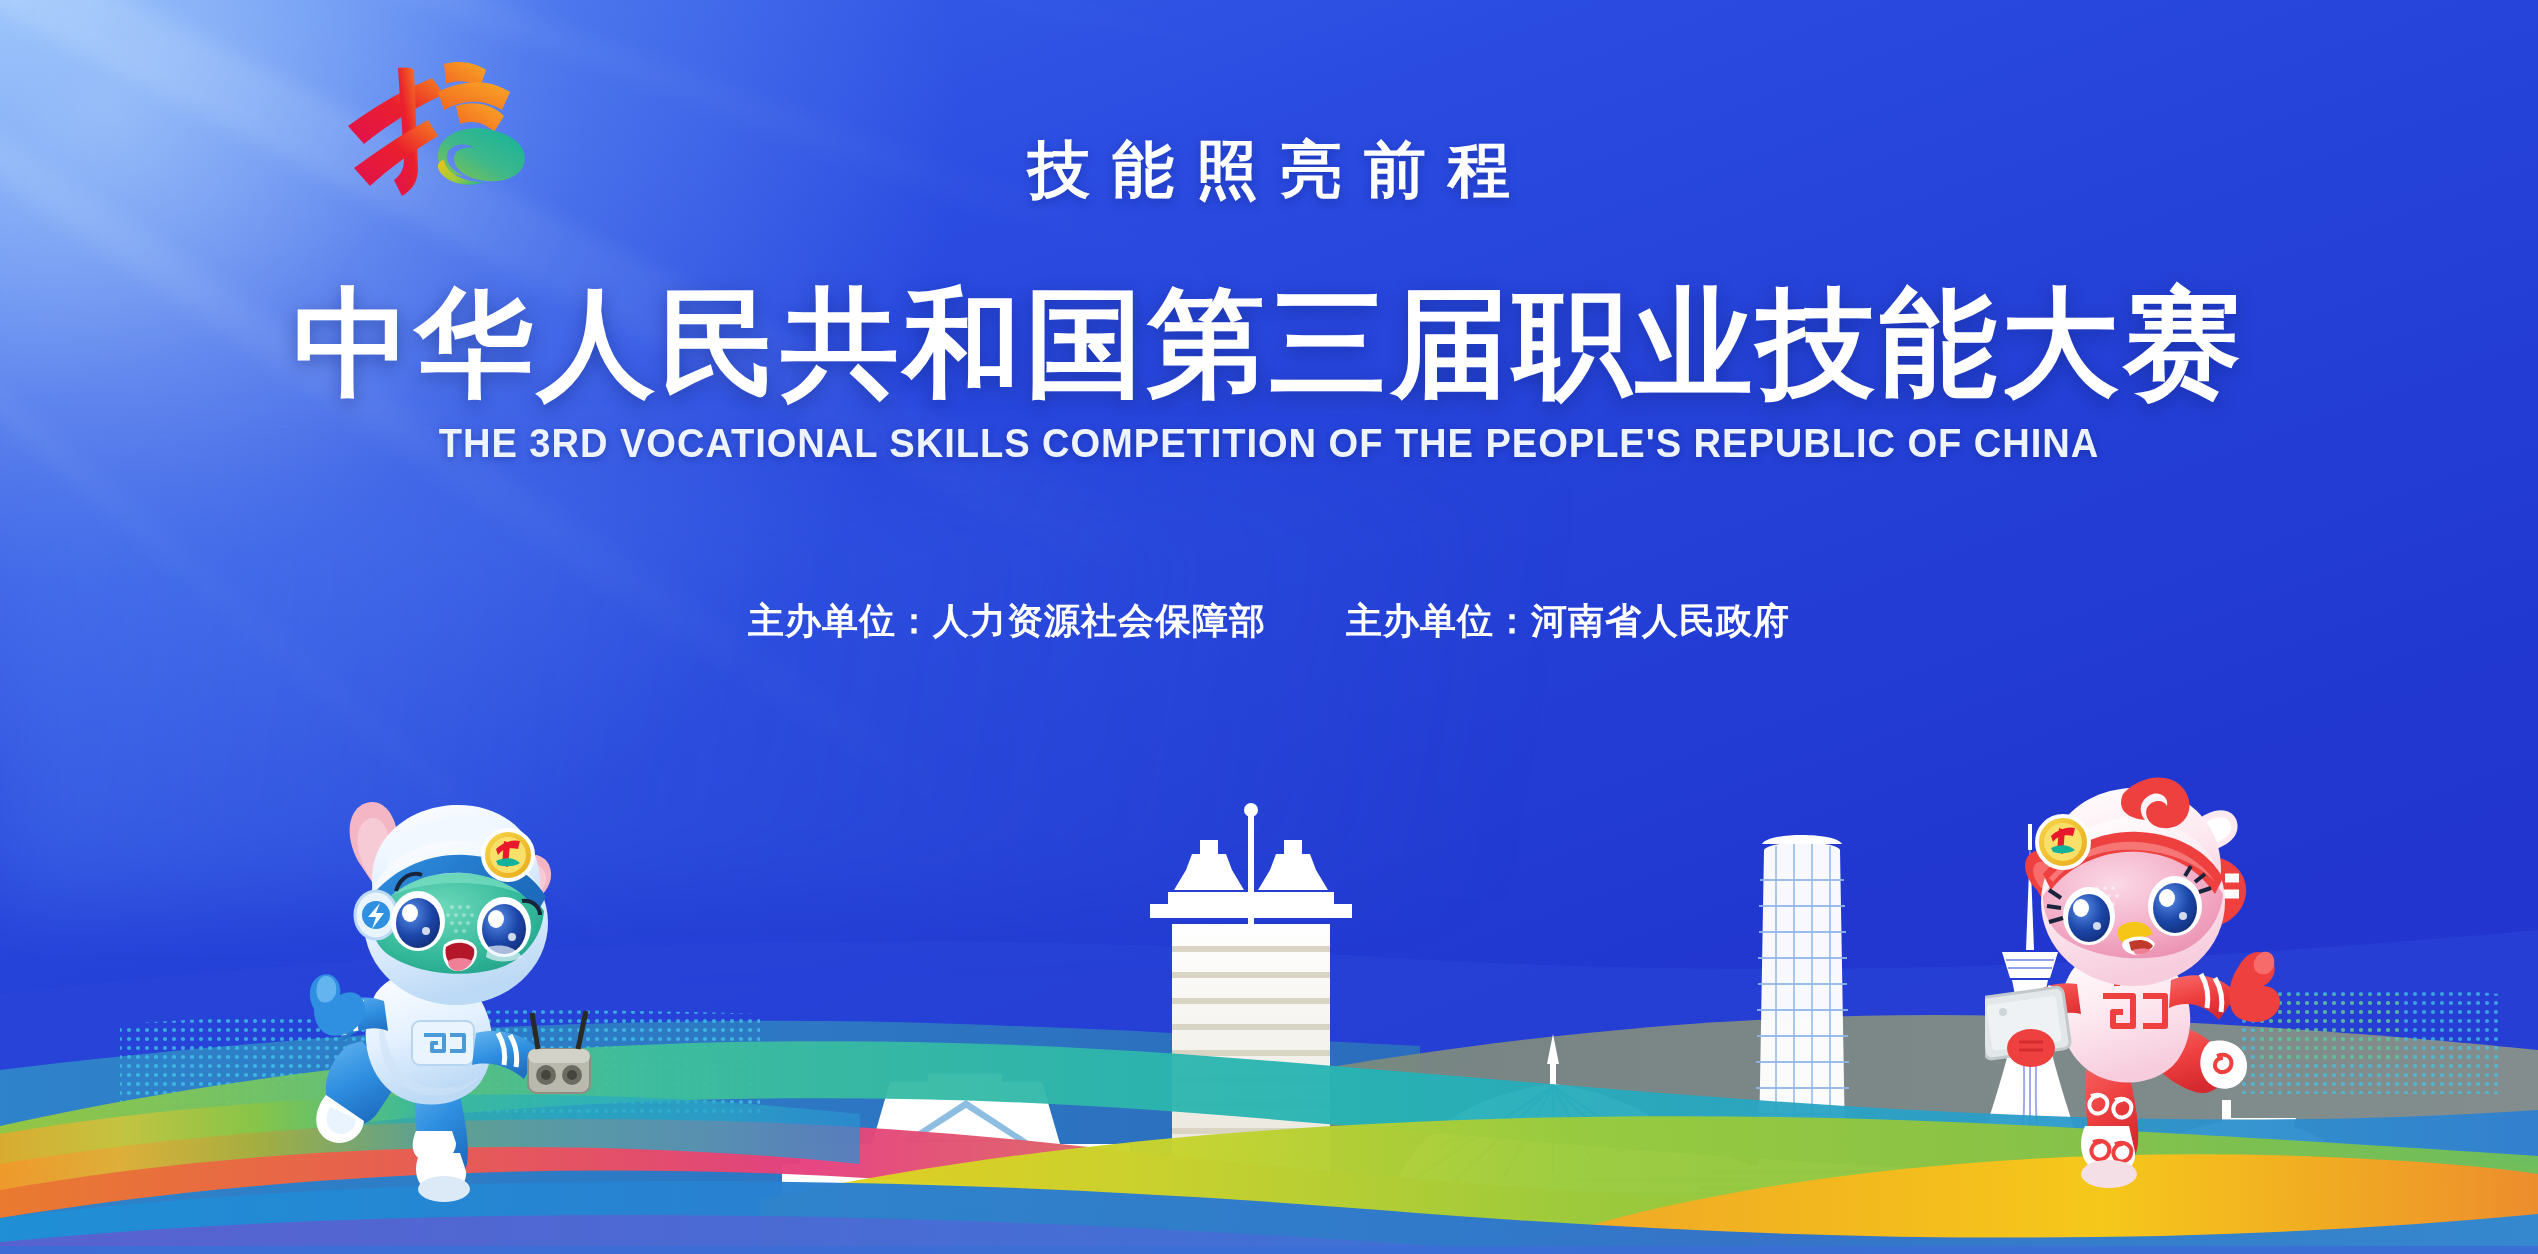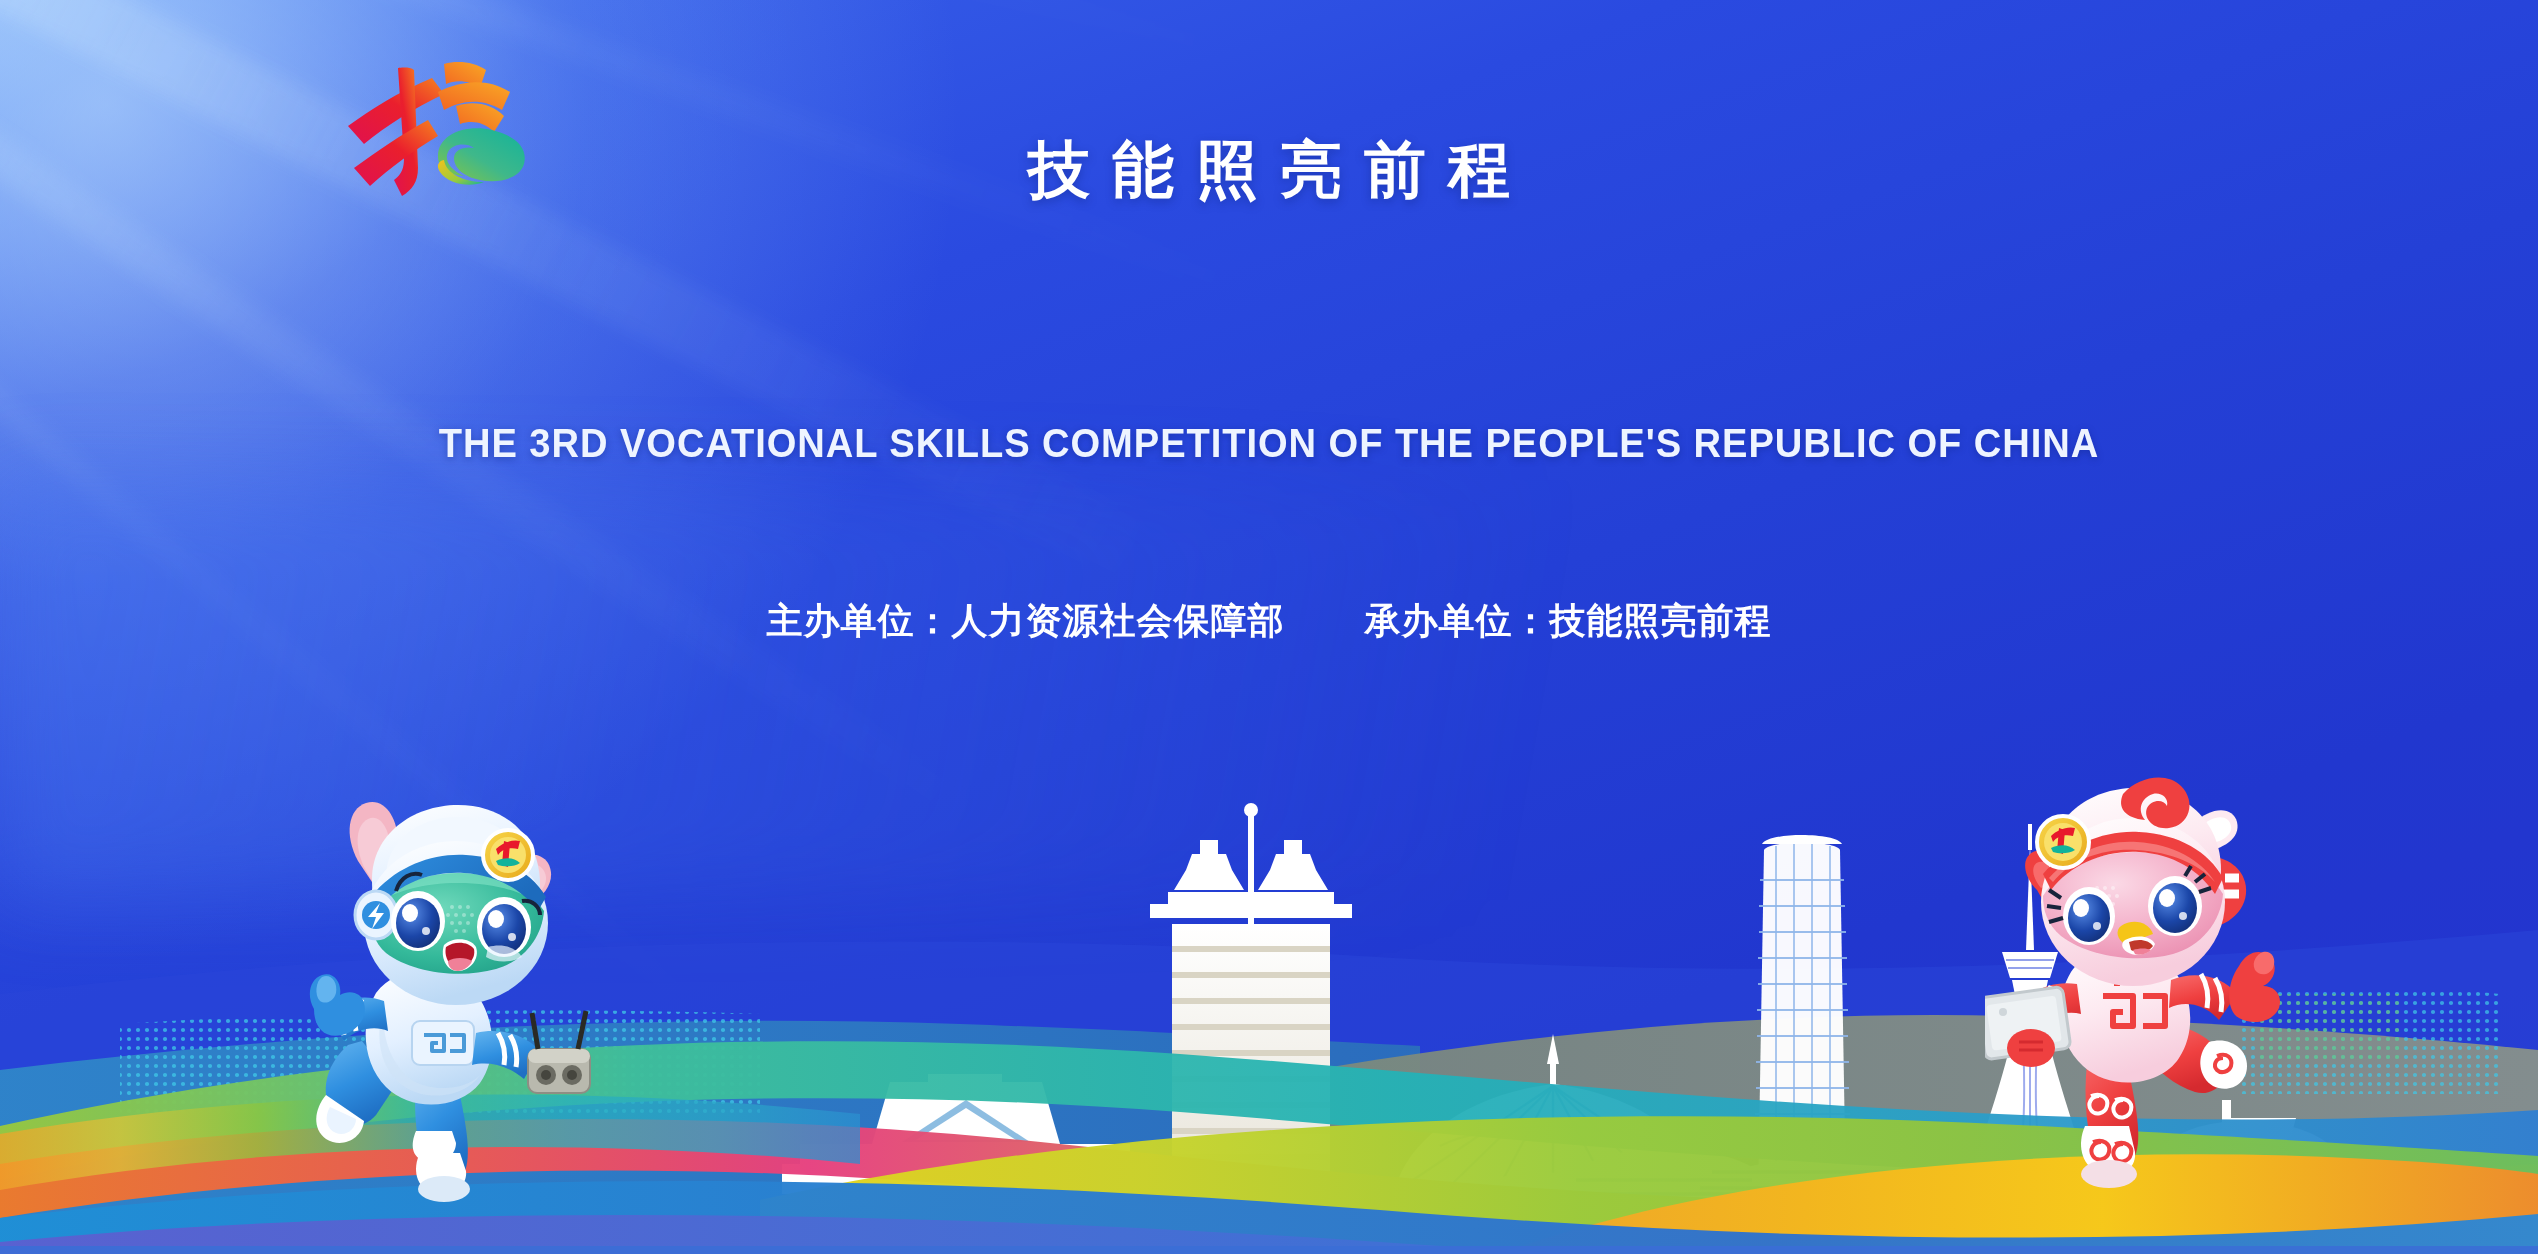--- a/index.html
+++ b/index.html
@@ -149,26 +149,27 @@
       <path d="M104 16 C118 12 134 14 146 22 L140 40 C128 32 116 32 106 36 Z" fill="url(#lgOrange)"></path>
       <path d="M98 44 C122 32 148 30 170 44 L162 62 C142 50 122 52 104 62 Z" fill="url(#lgOrange)"></path>
       <path d="M116 58 C134 52 152 56 164 68 L154 84 C144 74 132 72 120 76 Z" fill="url(#lgOrange)"></path>
 
       <path d="M98 108 C98 86 126 76 152 82 C176 88 188 100 184 116 C180 130 160 136 140 132 C124 129 114 120 114 110 C114 102 124 98 134 100 C126 94 112 96 108 104 C104 112 110 122 124 128 C104 126 98 118 98 108 Z" fill="url(#lgRibbon)"></path>
       <path d="M104 112 C106 126 124 134 144 134 C130 140 108 136 100 124 C96 118 98 113 104 112 Z" fill="url(#lgRibbon2)"></path>
     </svg>
   </div>
 
   <div class="tagline">技能照亮前程</div>
+  <div class="title-cn">中华人民共和国第三届职业技能大赛</div>
   <div class="title-en">THE 3RD VOCATIONAL SKILLS COMPETITION OF THE PEOPLE'S REPUBLIC OF CHINA</div>
 
   <div class="orgs">
     <span>主办单位：人力资源社会保障部</span>
     <span class="gap"></span>
-    <span>承办单位：技能照亮前程</span>
+    <span>主办单位：河南省人民政府</span>
   </div>
 
 
   <div class="scene">
     <svg viewBox="0 0 2538 560" preserveAspectRatio="none" aria-hidden="true">
       <defs>
         <linearGradient id="hillTeal" x1="0" y1="0" x2="1" y2="0">
           <stop offset="0%" stop-color="#2f86c9"></stop>
           <stop offset="60%" stop-color="#2d79c2"></stop>
           <stop offset="100%" stop-color="#2b6fbc"></stop>

